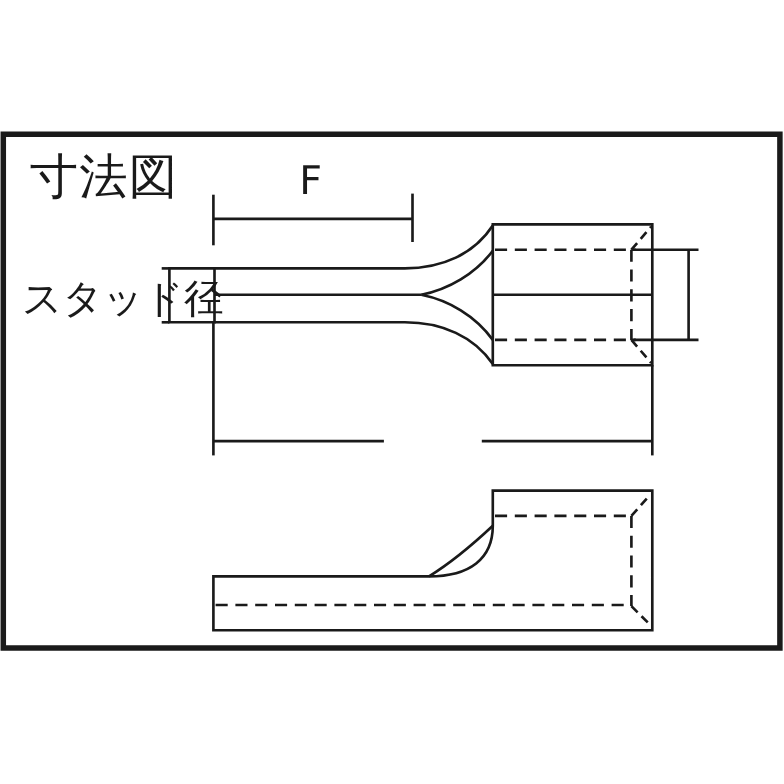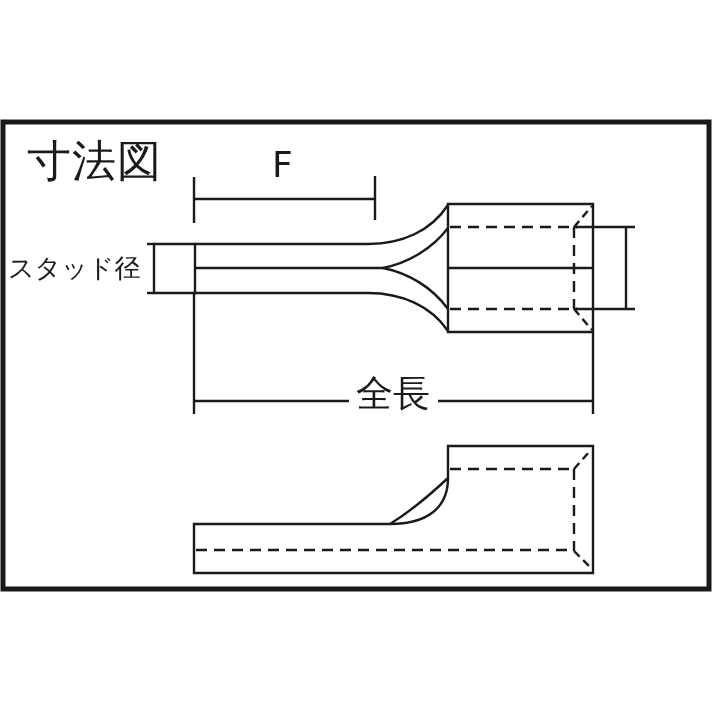--- a/index.html
+++ b/index.html
@@ -15,21 +15,21 @@
   svg.linework { position: absolute; left: 0; top: 0; }
   .label {
     position: absolute;
     color: var(--line);
     line-height: 1;
     white-space: nowrap;
     user-select: none;
   }
   .title-label   { left: 27px;  top: 139px; font-size: 44px; font-weight: 500; letter-spacing: 1px; }
   .f-label       { left: 272px; top: 147px; font-size: 36px; }
-  .stud-label    { left: 8px;   top: 255px; font-size: 26px; }
+  .stud-label    { left: 20px;   top: 255px; font-size: 36px; }
   .inner-label   { left: 632px; top: 251px; font-size: 35px; }
   .overall-label { left: 356px; top: 375px; font-size: 37px; }
   path, rect.draw, line { vector-effect: non-scaling-stroke; }
 </style>
 </head>
 <body>
 
 <div class="stage">
 
   <svg class="linework" width="713" height="713" viewBox="0 0 713 713" fill="none" stroke="#1a1a1a" stroke-width="2.4" stroke-linecap="butt">
@@ -93,15 +93,14 @@
     </g>
   </svg>
 
   <div class="label title-label">寸法図</div>
 
   <div class="label f-label">F</div>
 
   <div class="label stud-label">スタッド径</div>
 
 
-  <div class="label overall-label">全長</div>
 
 </div>
 
 </body></html>

